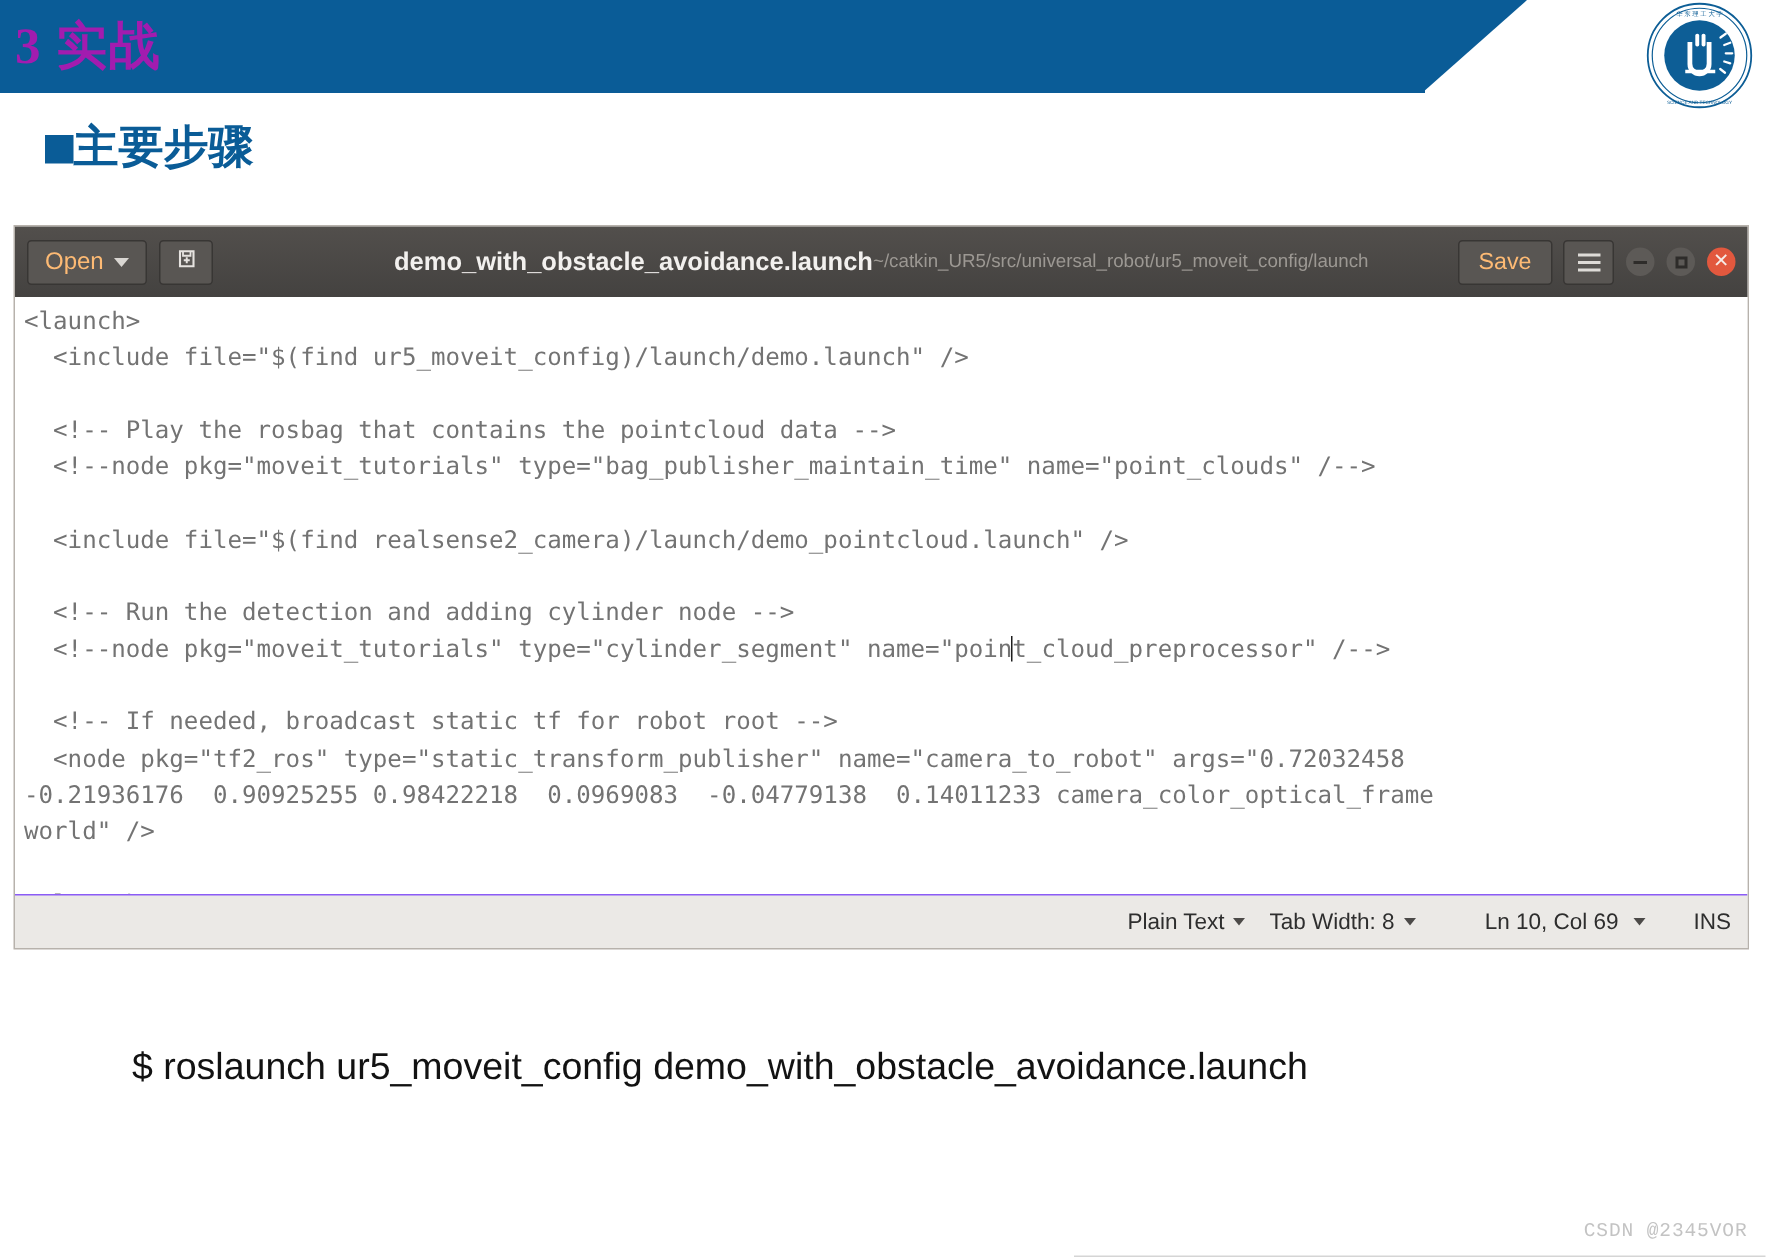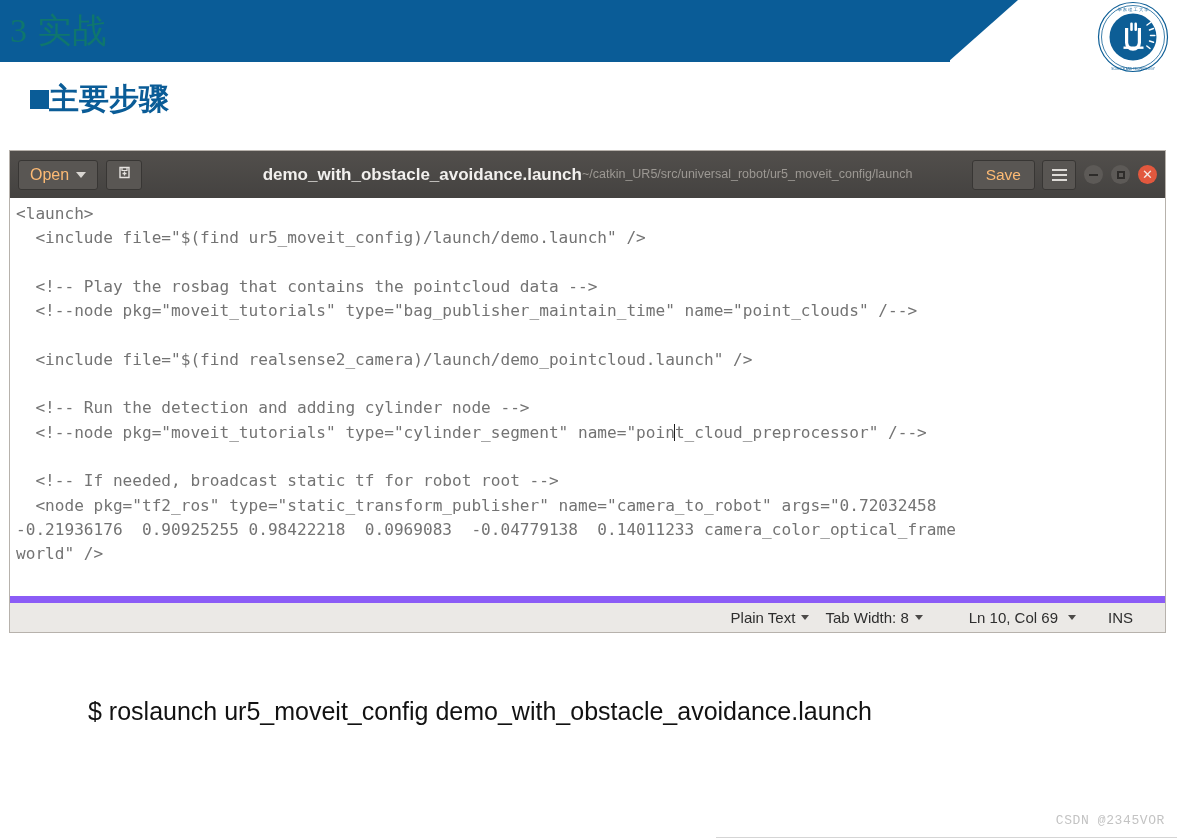--- a/index.html
+++ b/index.html
@@ -30,23 +30,23 @@
   #slide-header-wedge {
     position: absolute;
     left: 948px; top: 0;
     width: 0; height: 0;
     border-top: 62px solid #0a5c97;
     border-right: 70px solid transparent;
   }
   #slide-title {
     position: absolute;
     left: 10px; top: 8px;
-    color: #0f766e;
+    color: #a21caf;
     font-size: 34px;
-    font-weight: 400;
+    font-weight: 700;
     font-family: "Liberation Serif", serif;
     letter-spacing: 1px;
     white-space: nowrap;
   }
 
   
   #logo {
     position: absolute;
     right: 8px; top: 1px;
     width: 72px; height: 72px;
@@ -210,26 +210,26 @@
     background: #1d1d1d;
     vertical-align: -3px;
     margin: 0 -0.5px;
   }
 
   
   #gedit-statusbar {
     flex: 0 0 auto;
     height: 36px;
     background: #ebe9e6;
-    border-top: 7px solid #8b5cf6;
+    border-top: 1px solid #8b5cf6;
     box-sizing: border-box;
     display: flex;
     align-items: center;
     justify-content: flex-end;
-    padding-right: 32px;
+    padding-right: 11px;
     gap: 0;
     color: #2e2e2e;
     font-size: 15px;
   }
   .sb-item {
     display: flex;
     align-items: center;
     gap: 6px;
     white-space: nowrap;
   }

